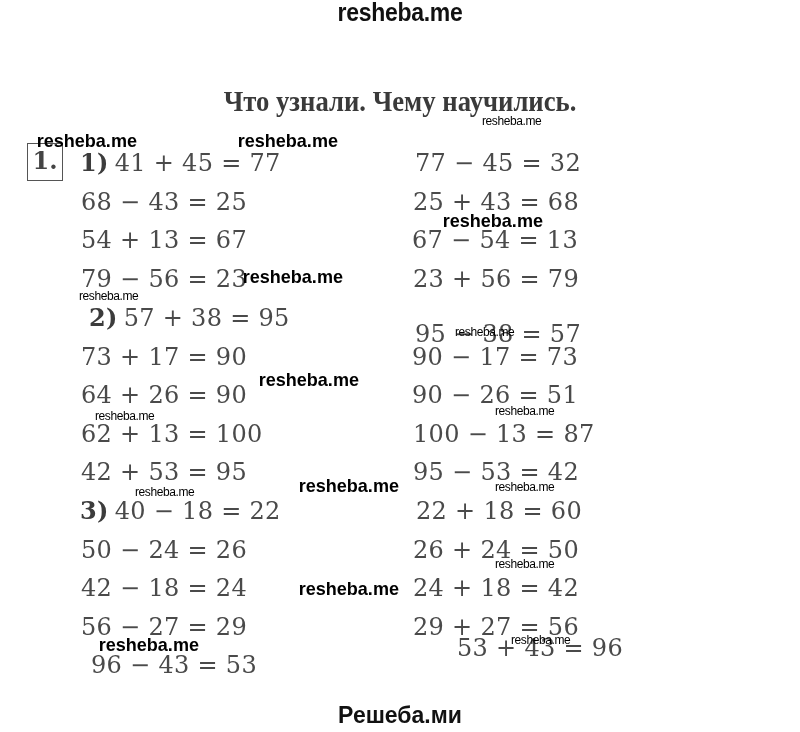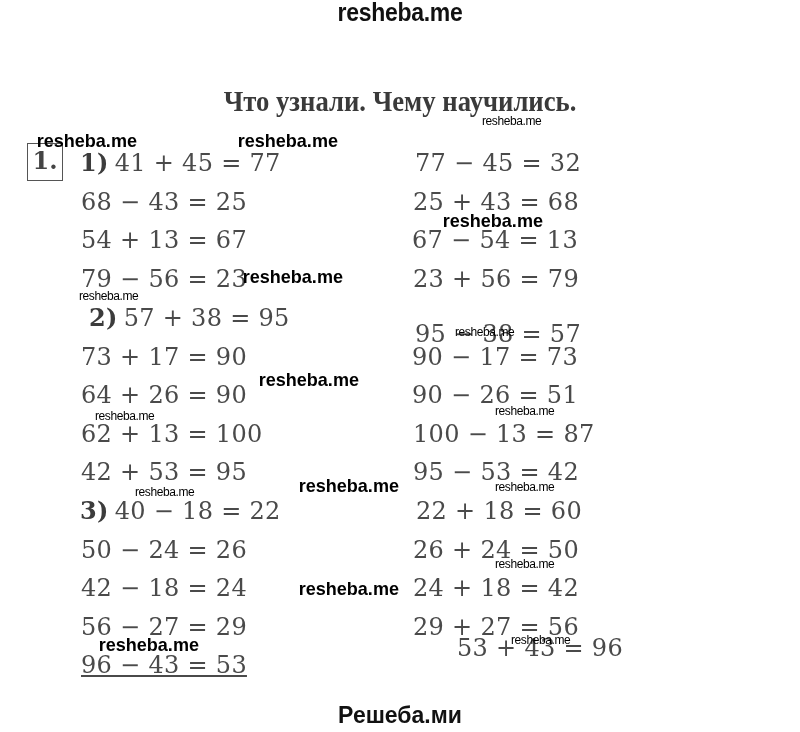--- a/index.html
+++ b/index.html
@@ -78,21 +78,21 @@
 <div class="abs eq" style="left:412px; top:380px;">90 − 26 = 51</div>
 <div class="abs eq" style="left:413px; top:419px;">100 − 13 = 87</div>
 <div class="abs eq" style="left:413px; top:457px;">95 − 53 = 42</div>
 
 <div class="abs eq" style="left:80px; top:496px;">
   <span class="part-label">3)</span><span>40 − 18 = 22</span>
 </div>
 <div class="abs eq" style="left:81px; top:535px;">50 − 24 = 26</div>
 <div class="abs eq" style="left:81px; top:573px;">42 − 18 = 24</div>
 <div class="abs eq" style="left:81px; top:612px;">56 − 27 = 29</div>
-<div class="abs eq" style="left:81px; top:650px;text-decoration:underline;">96 − 43 = 53</div>
+<div class="abs eq" style="left:91px; top:650px;">96 − 43 = 53</div>
 
 <div class="abs eq" style="left:416px; top:496px;">22 + 18 = 60</div>
 <div class="abs eq" style="left:413px; top:535px;">26 + 24 = 50</div>
 <div class="abs eq" style="left:413px; top:573px;">24 + 18 = 42</div>
 <div class="abs eq" style="left:413px; top:612px;">29 + 27 = 56</div>
 <div class="abs eq" style="left:413px; top:633px;margin-left:44px;">53 + 43 = 96</div>
 
 <div class="abs wm-big" style="left:34px; top:130px;">resheba.me</div>
 <div class="abs wm-big" style="left:235px; top:130px;">resheba.me</div>
 <div class="abs wm-big" style="left:440px; top:210px;">resheba.me</div>

